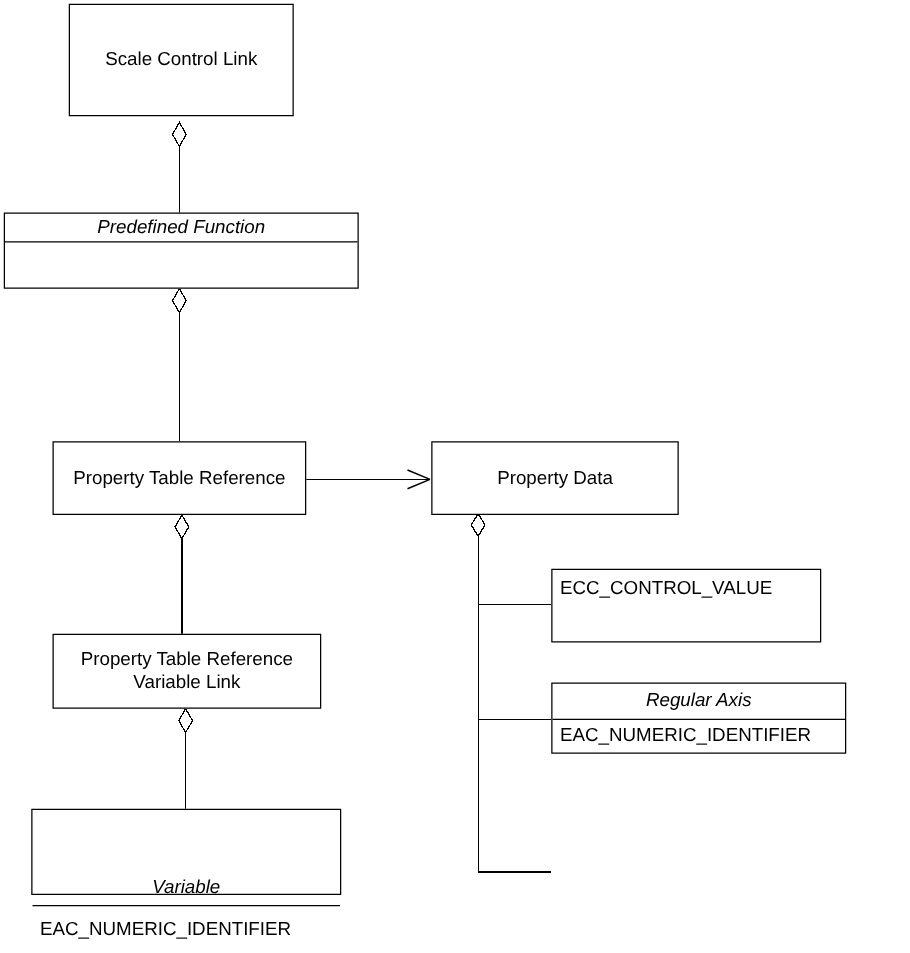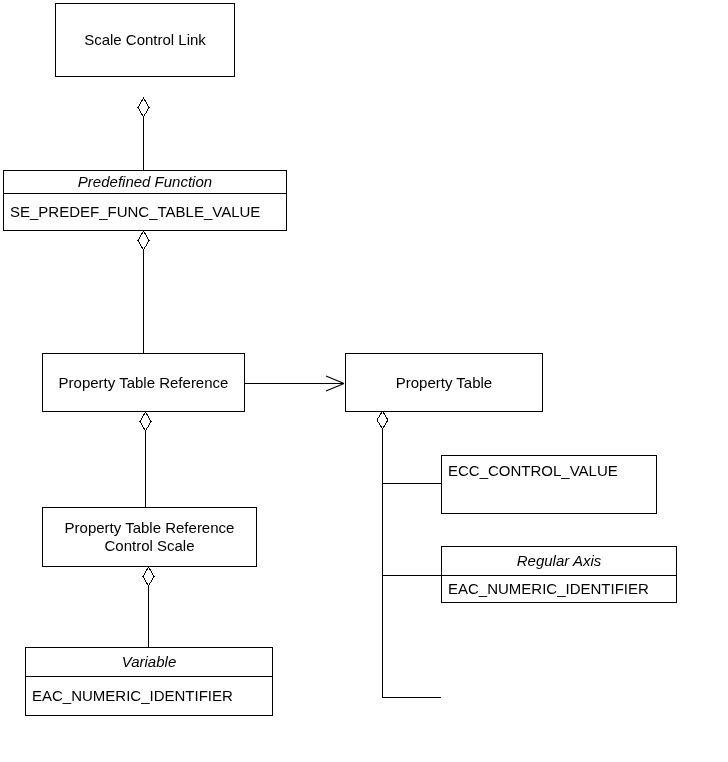--- a/index.html
+++ b/index.html
@@ -97,44 +97,43 @@
       </g>
 
       <polygon points="382.5,411 388,420 382.5,429 377,420" fill="#ffffff"></polygon>
       <line x1="382.5" y1="429" x2="382.5" y2="697.5"></line>
       <line x1="382.5" y1="483.5" x2="441" y2="483.5"></line>
       <line x1="382.5" y1="575.5" x2="441" y2="575.5"></line>
       <line x1="382.5" y1="697.5" x2="441" y2="697.5"></line>
     </g>
   </svg>
 
-  <div class="node node-single" style="left:55px; top:3px; width:180px; height:74px;">
+  <div class="node node-single" style="left:55px; top:3px; width:180px; height:90px;">
     <span>Scale Control Link</span>
   </div>
 
   <div class="node" style="left:3px; top:170px; width:284px; height:61px;">
     <div class="node-head" style="height:23px;">Predefined Function</div>
-    <div class="node-body" style="height:36px;">SE_PREDEF_FUNC_TABLE_VALUE</div>
   </div>
 
   <div class="node node-single" style="left:42px; top:353px; width:203px; height:59px;">
     <span>Property Table Reference</span>
   </div>
 
   <div class="node node-single" style="left:345px; top:353px; width:198px; height:59px;">
-    <span>Property Table</span>
+    <span>Property Data</span>
   </div>
 
   <div class="node node-single" style="left:42px; top:507px; width:215px; height:60px;">
     <span>Property Table Reference</span>
-    <span>Control Scale</span>
+    <span>Variable Link</span>
   </div>
 
   <div class="node" style="left:25px; top:647px; width:248px; height:69px;">
-    <div class="node-head" style="height:29px;">Variable</div>
+    <div class="node-head" style="height:29px;margin-top:48px;">Variable</div>
     <div class="node-body" style="height:38px;">EAC_NUMERIC_IDENTIFIER</div>
   </div>
 
   <div class="node" style="left:441px; top:455px; width:216px; height:59px;">
     <div class="node-body" style="height:29px;text-align:right;">ECC_CONTROL_VALUE</div>
   </div>
 
   <div class="node" style="left:441px; top:546px; width:236px; height:57px;">
     <div class="node-head" style="height:29px;text-align:right;">Regular Axis</div>
     <div class="node-body" style="height:26px;">EAC_NUMERIC_IDENTIFIER</div>

